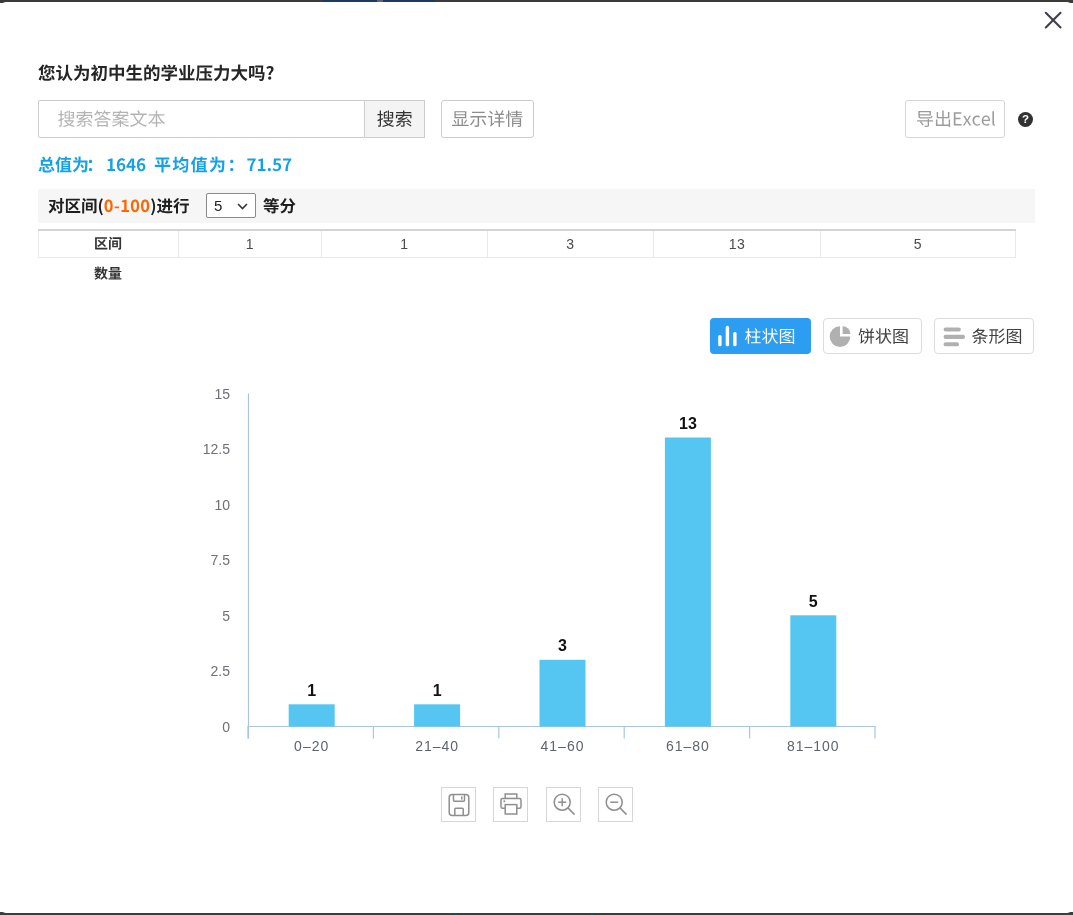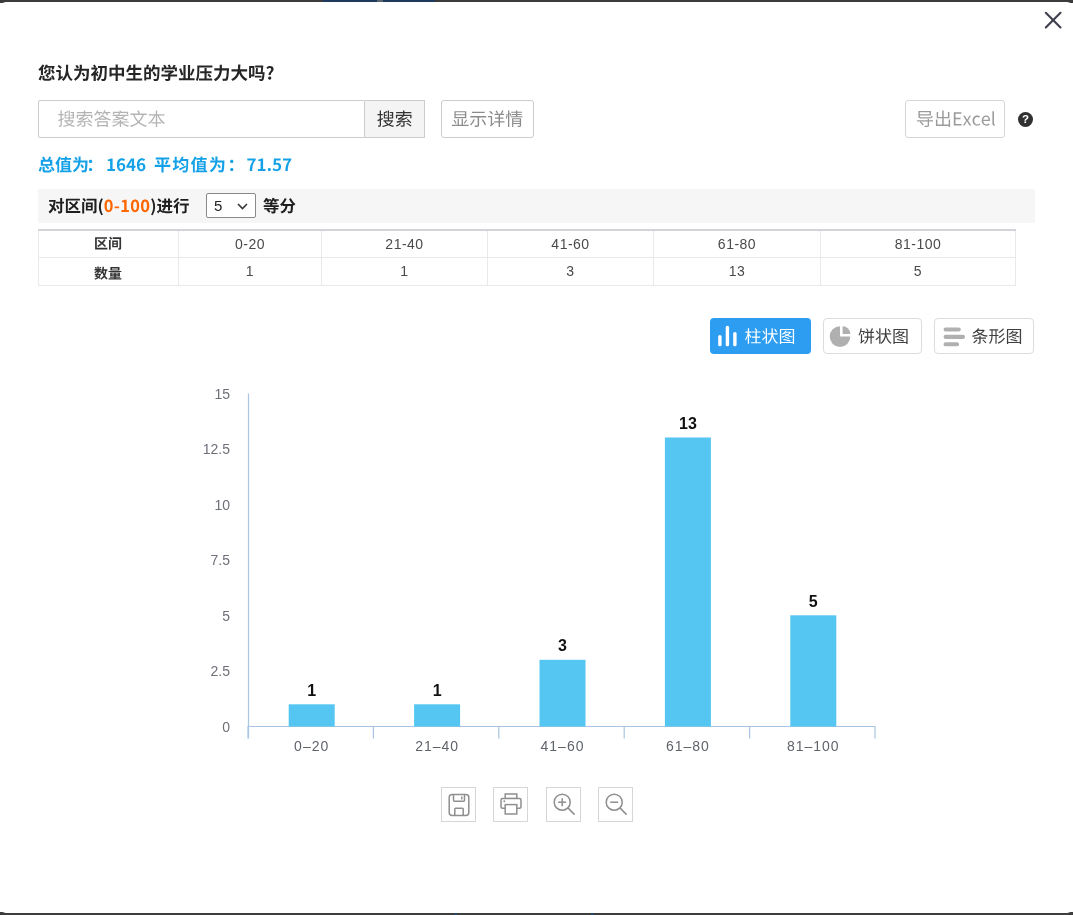--- a/index.html
+++ b/index.html
@@ -54,28 +54,20 @@
   <table>
       <colgroup>
         <col style="width:140px">
         <col style="width:143px">
         <col style="width:166px">
         <col style="width:166px">
         <col style="width:167px">
         <col style="width:195px">
       </colgroup>
   <tbody>
-        <tr>
-          <td></td>
-          <td>0-20</td>
-          <td>21-40</td>
-          <td>41-60</td>
-          <td>61-80</td>
-          <td>81-100</td>
-        </tr>
   <tr>
           <td></td>
           <td>1</td>
           <td>1</td>
           <td>3</td>
           <td>13</td>
           <td>5</td>
         </tr>
       </tbody>
     </table>

